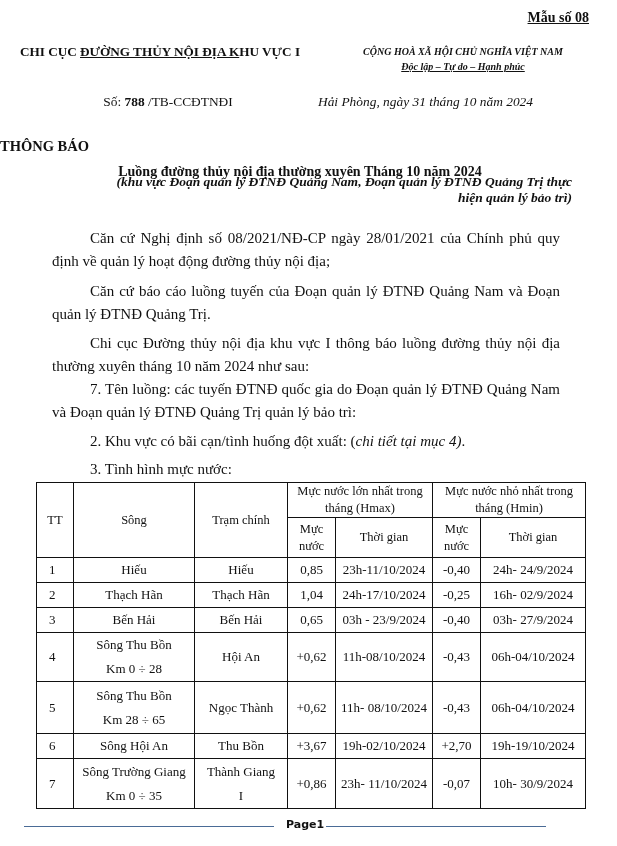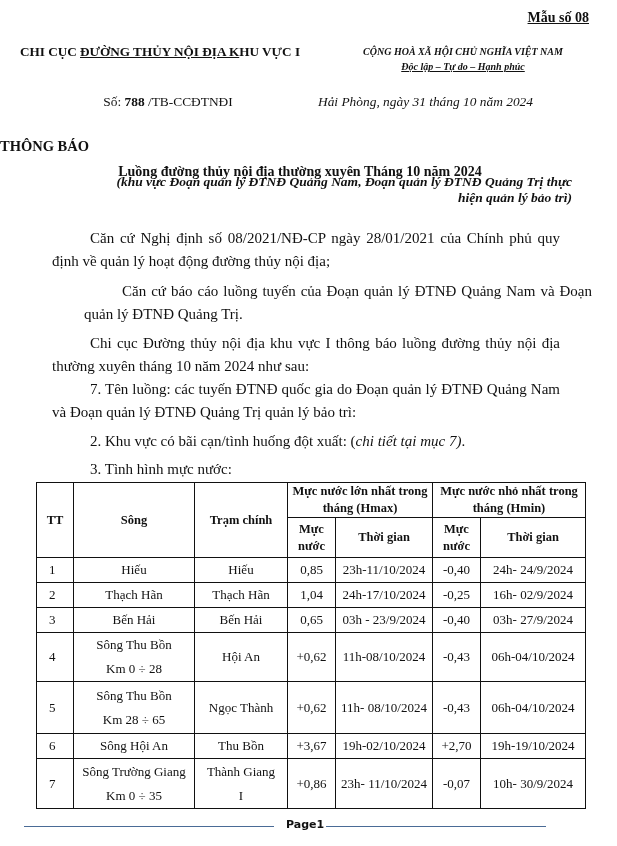--- a/index.html
+++ b/index.html
@@ -15,21 +15,21 @@
   .docno { left:0; width:320px; top:94px; text-align:center; font-size:13.4px;padding-left:8px; }
   .docno b { font-weight:bold; }
   .place { left:318px; width:290px; top:94px; text-align:left; font-size:13.4px; font-style:italic; }
   .title { left:0; width:617px; top:138px; text-align:left; font-weight:bold; font-size:14.5px; line-height:17px; }
   .subtitle { left:0; width:600px; top:156px; text-align:center; font-weight:bold; font-size:14px;margin-top:8px; }
   .subnote { left:92px; width:480px; top:174px; text-align:right; font-weight:bold; font-style:italic; font-size:13.5px; line-height:16px; white-space:normal; }
   .para { position:absolute; left:52px; width:508px; font-size:15px; line-height:23px; text-align:justify; text-indent:38px; }
   .para i { font-style:italic; }
   table.wl { position:absolute; left:36px; top:482px; border-collapse:collapse; font-size:13px; }
   table.wl td, table.wl th { border:1px solid #111; text-align:center; vertical-align:middle; padding:0; }
-  table.wl th { font-weight:bold; font-size:12.5px; line-height:17px; }
+  table.wl th { font-weight:normal; font-size:12.5px; line-height:17px; }
   table.wl td { line-height:24px; }
   .footer-line { position:absolute; top:826px; height:1px; background:#4a6b96; }
   .footer-page { left:286px; top:818px; font-family:"DejaVu Sans",sans-serif; font-weight:bold; font-size:11px; }
 </style>
 </head>
 <body>
 
 <div class="abs form-no">Mẫu số 08</div>
 
 <div class="abs left-hdr">
@@ -42,24 +42,24 @@
 </div>
 
 <div class="abs docno"><span>Số: </span><b>788</b><span> /TB-CCĐTNĐI</span></div>
 <div class="abs place">Hải Phòng, ngày 31 tháng 10 năm 2024</div>
 
 <div class="abs title">THÔNG BÁO</div>
 <div class="abs subtitle">Luồng đường thủy nội địa thường xuyên Tháng 10 năm 2024</div>
 <div class="abs subnote">(khu vực Đoạn quản lý ĐTNĐ Quảng Nam, Đoạn quản lý ĐTNĐ Quảng Trị thực hiện quản lý bảo trì)</div>
 
 <div class="para" style="top:227px;">Căn cứ Nghị định số 08/2021/NĐ-CP ngày 28/01/2021 của Chính phủ quy định về quản lý hoạt động đường thủy nội địa;</div>
-<div class="para" style="top:280px;margin-left:32px;">Căn cứ báo cáo luồng tuyến của Đoạn quản lý ĐTNĐ Quảng Nam và Đoạn quản lý ĐTNĐ Quảng Trị.</div>
+<div class="para" style="top:280px;">Căn cứ báo cáo luồng tuyến của Đoạn quản lý ĐTNĐ Quảng Nam và Đoạn quản lý ĐTNĐ Quảng Trị.</div>
 <div class="para" style="top:332px;">Chi cục Đường thủy nội địa khu vực I thông báo luồng đường thủy nội địa thường xuyên tháng 10 năm 2024 như sau:</div>
 <div class="para" style="top:378px;">7. Tên luồng: các tuyến ĐTNĐ quốc gia do Đoạn quản lý ĐTNĐ Quảng Nam và Đoạn quản lý ĐTNĐ Quảng Trị quản lý bảo trì:</div>
-<div class="para" style="top:430px;"><span>2. Khu vực có bãi cạn/tình huống đột xuất: (</span><i>chi tiết tại mục 7)</i><span>.</span></div>
+<div class="para" style="top:430px;"><span>2. Khu vực có bãi cạn/tình huống đột xuất: (</span><i>chi tiết tại mục 4)</i><span>.</span></div>
 <div class="para" style="top:458px;">3. Tình hình mực nước:</div>
 
 <table class="wl">
   <colgroup>
     <col style="width:37px">
       <col style="width:121px">
       <col style="width:93px">
     <col style="width:48px">
       <col style="width:97px">
       <col style="width:48px">

